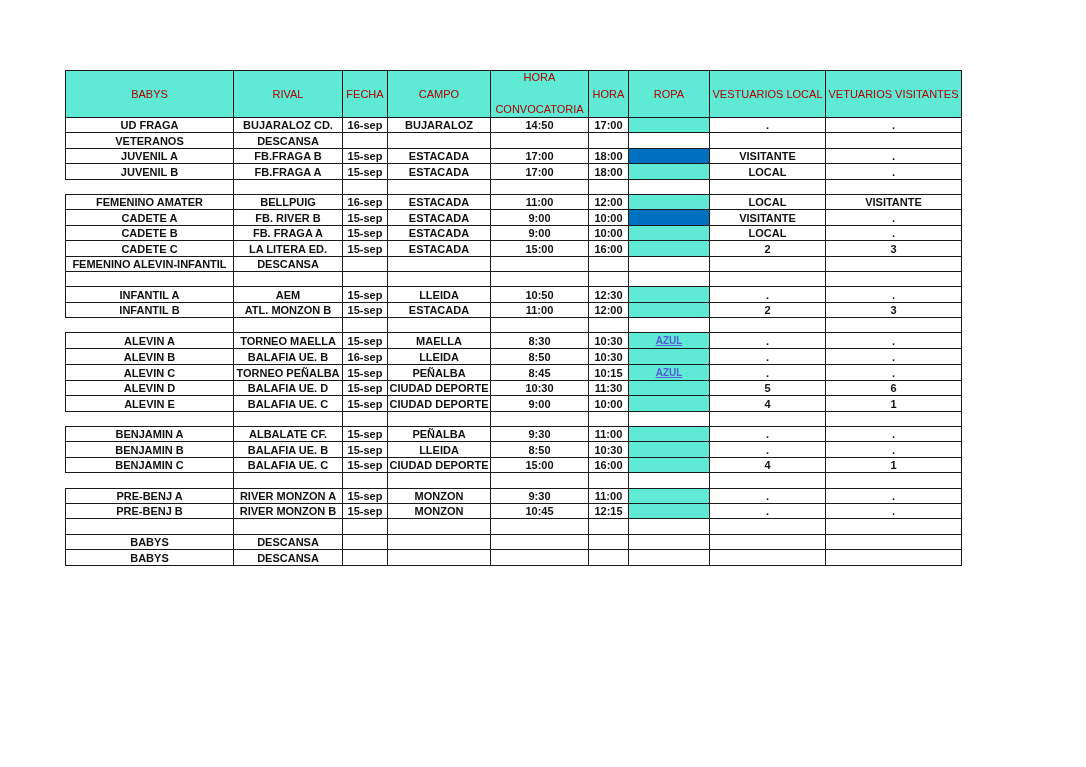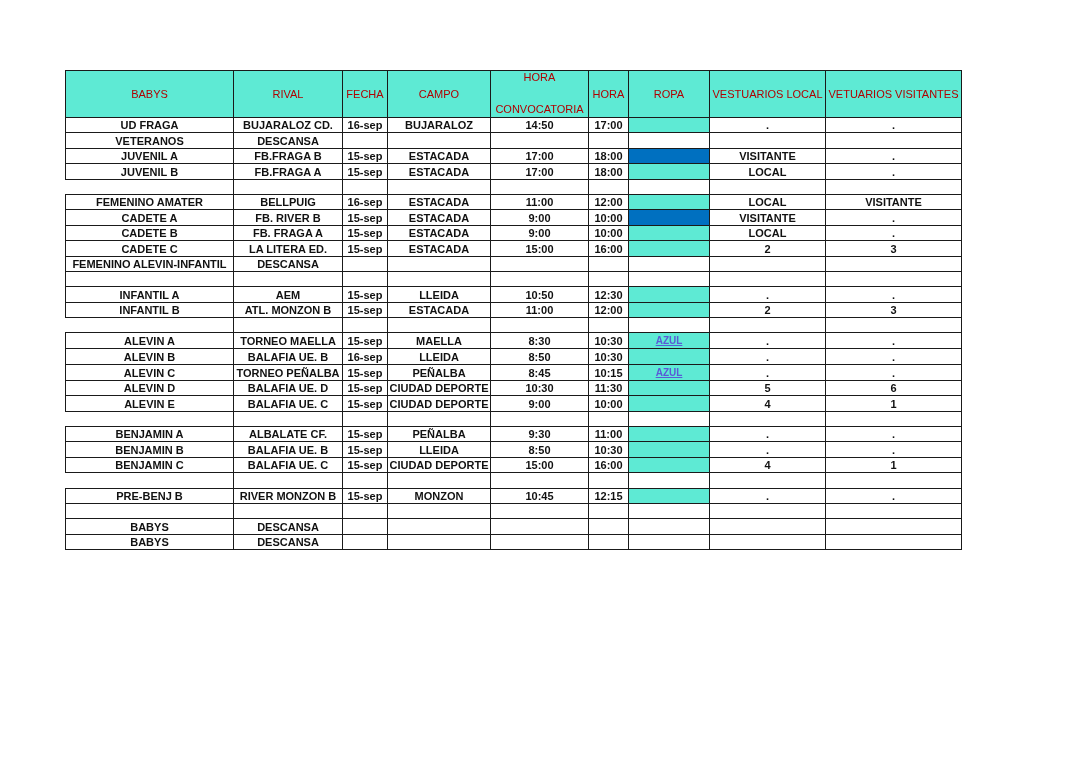--- a/index.html
+++ b/index.html
@@ -364,20 +364,31 @@
     <td></td>
     <td></td>
     <td></td>
     <td></td>
     <td></td>
     <td></td>
     <td></td>
     <td></td>
   </tr>
         <tr>
+    <td class="c-equipo">PRE-BENJ A</td>
+    <td>RIVER MONZON A</td>
+    <td>15-sep</td>
+    <td>MONZON</td>
+    <td>9:30</td>
+    <td>11:00</td>
+    <td class="ropa-red"></td>
+    <td>.</td>
+    <td>.</td>
+  </tr>
+        <tr>
     <td class="c-equipo">PRE-BENJ B</td>
     <td>RIVER MONZON B</td>
     <td>15-sep</td>
     <td>MONZON</td>
     <td>10:45</td>
     <td>12:15</td>
     <td class="ropa-red"></td>
     <td>.</td>
     <td>.</td>
   </tr>

